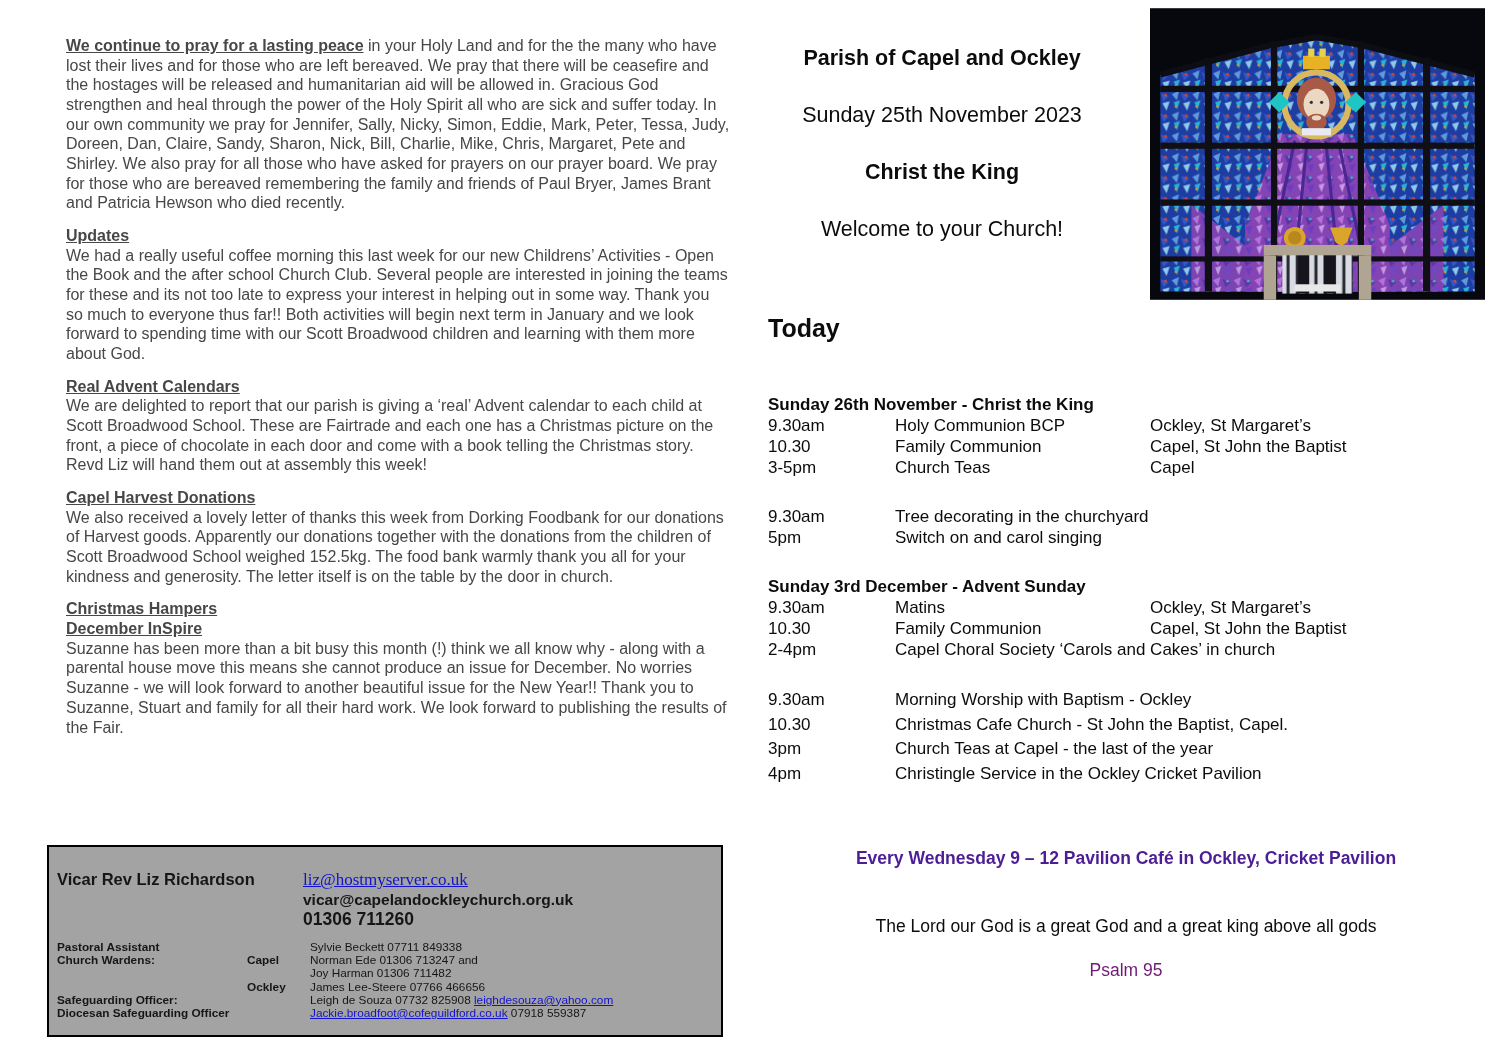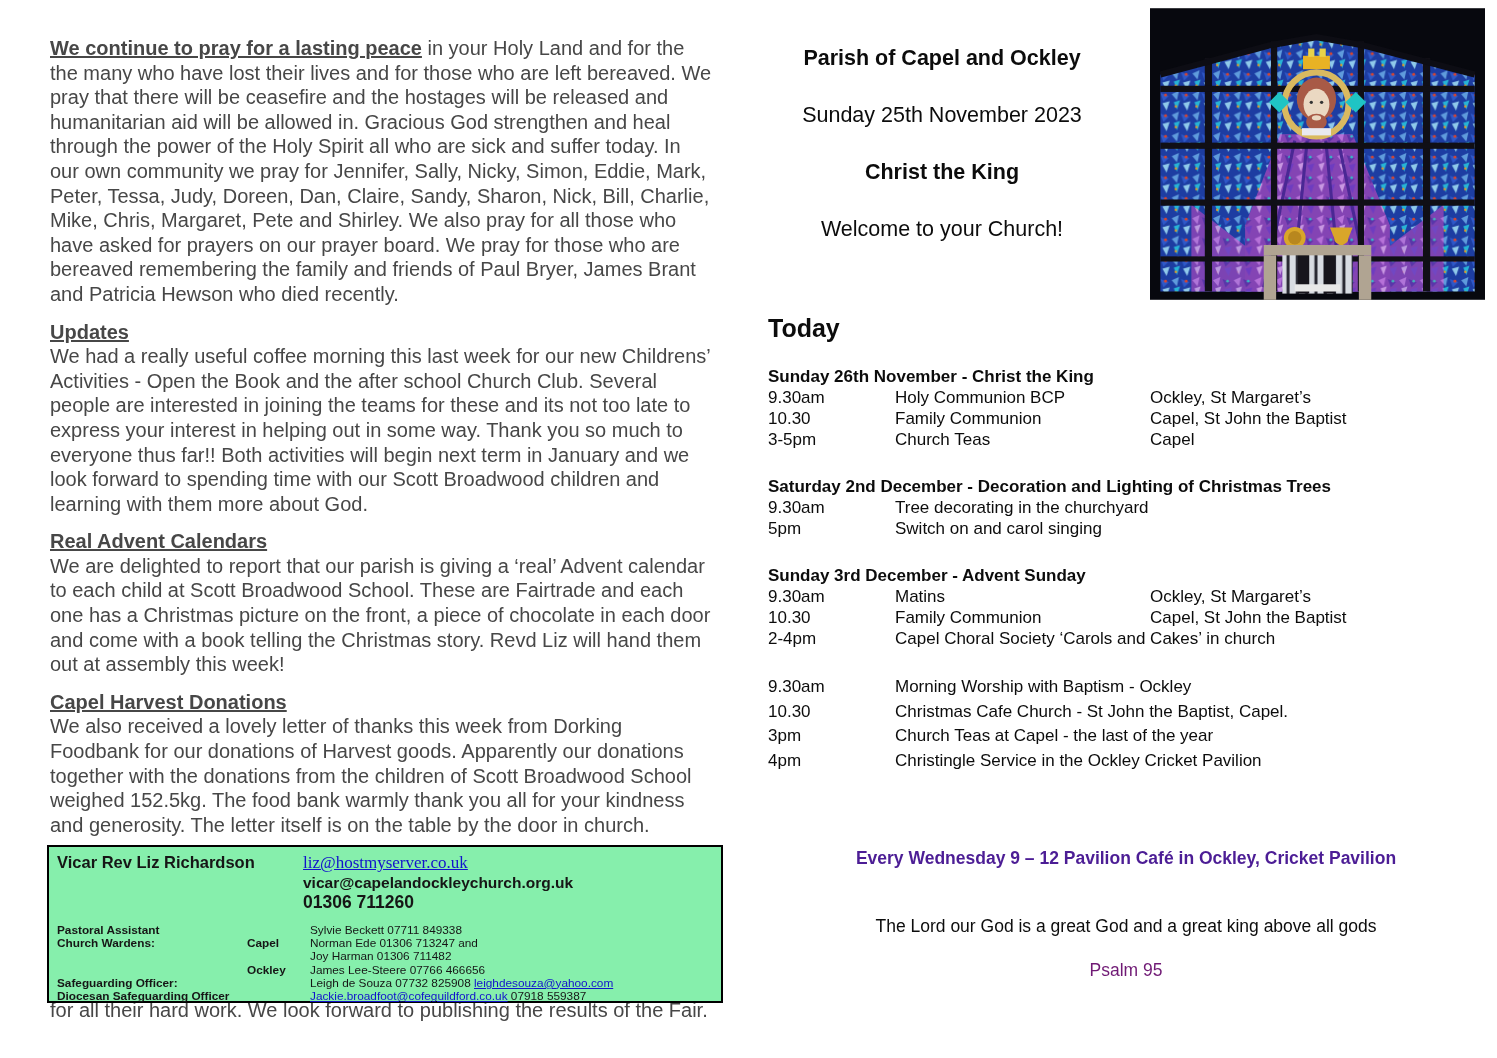--- a/index.html
+++ b/index.html
@@ -3,32 +3,32 @@
 <meta charset="utf-8">
 <style>
   html,body { margin:0; padding:0; background:#ffffff; }
   .page {
     position:relative; width:1497px; height:1058px; background:#ffffff;
     font-family:"Liberation Sans", sans-serif; overflow:hidden;
   }
 
   
   .left-col {
-    position:absolute; left:50px; top:36px; width:664px;
-    color:#474747; font-size:20px; line-height:1.23;
+    position:absolute; left:66px; top:36px; width:664px;
+    color:#474747; font-size:16px; line-height:1.23;
   }
   .body-p { margin:0 0 13px 0; }
   .lead { font-weight:bold; text-decoration:underline; }
   .sec-h { font-weight:bold; text-decoration:underline; }
 
   
   .contact-box {
     position:absolute; left:47px; top:845px; width:656px; height:144px;
-    border:2.5px solid #000; background:#86efac; color:#161616;
-    padding:5px 8px; box-sizing:content-box;
+    border:2.5px solid #000; background:#a3a3a3; color:#161616;
+    padding:22px 8px; box-sizing:content-box;
   }
   .cb-top { display:grid; grid-template-columns:246px 1fr; }
   .cb-vicar { font-weight:bold; font-size:16.5px; line-height:21px; }
   .mail-serif {
     font-family:"Liberation Serif", serif; color:#1212cc;
     text-decoration:underline; font-size:17px; line-height:21px;
   }
   .cb-email2 { font-weight:bold; font-size:15.5px; line-height:19px; }
   .cb-phone  { font-weight:bold; font-size:17.5px; line-height:20px; }
   .cb-grid {
@@ -47,21 +47,21 @@
   }
   .rh-line { height:57px; line-height:57px; white-space:nowrap; }
   .rh-bold { font-weight:bold; }
 
   .today-h {
     position:absolute; left:768px; top:314px;
     font-size:25px; font-weight:bold; color:#0c0c0c;
   }
 
   .schedule { position:absolute; left:768px; top:366px; width:716px; color:#0c0c0c; }
-  .sched-block { margin-bottom:26px; }
+  .sched-block { margin-bottom:26px;margin-top:28px; }
   .sched-h { font-weight:bold; font-size:17px; line-height:21px; white-space:nowrap; }
   .sched-row { display:grid; grid-template-columns:127px 255px auto; font-size:17px; line-height:21px; }
   .sched-block.spaced .sched-row { line-height:24.5px; }
   .c-event { white-space:nowrap; overflow:visible; }
   .c-loc { white-space:nowrap; }
 
   .wed-line {
     position:absolute; left:768px; top:848px; width:716px; text-align:center;
     font-weight:bold; font-size:17.5px; color:#4c1d95; white-space:nowrap;
   }
@@ -241,21 +241,20 @@
         <div class="c-loc">Capel, St John the Baptist</div>
       </div>
       <div class="sched-row">
         <div class="c-time">3-5pm</div>
         <div class="c-event">Church Teas</div>
         <div class="c-loc">Capel</div>
       </div>
     </div>
 
     <div class="sched-block">
-      <div class="sched-h">Saturday 2nd December - Decoration and Lighting of Christmas Trees</div>
       <div class="sched-row">
         <div class="c-time">9.30am</div>
         <div class="c-event">Tree decorating in the churchyard</div>
         <div class="c-loc"></div>
       </div>
       <div class="sched-row">
         <div class="c-time">5pm</div>
         <div class="c-event">Switch on and carol singing</div>
         <div class="c-loc"></div>
       </div>

